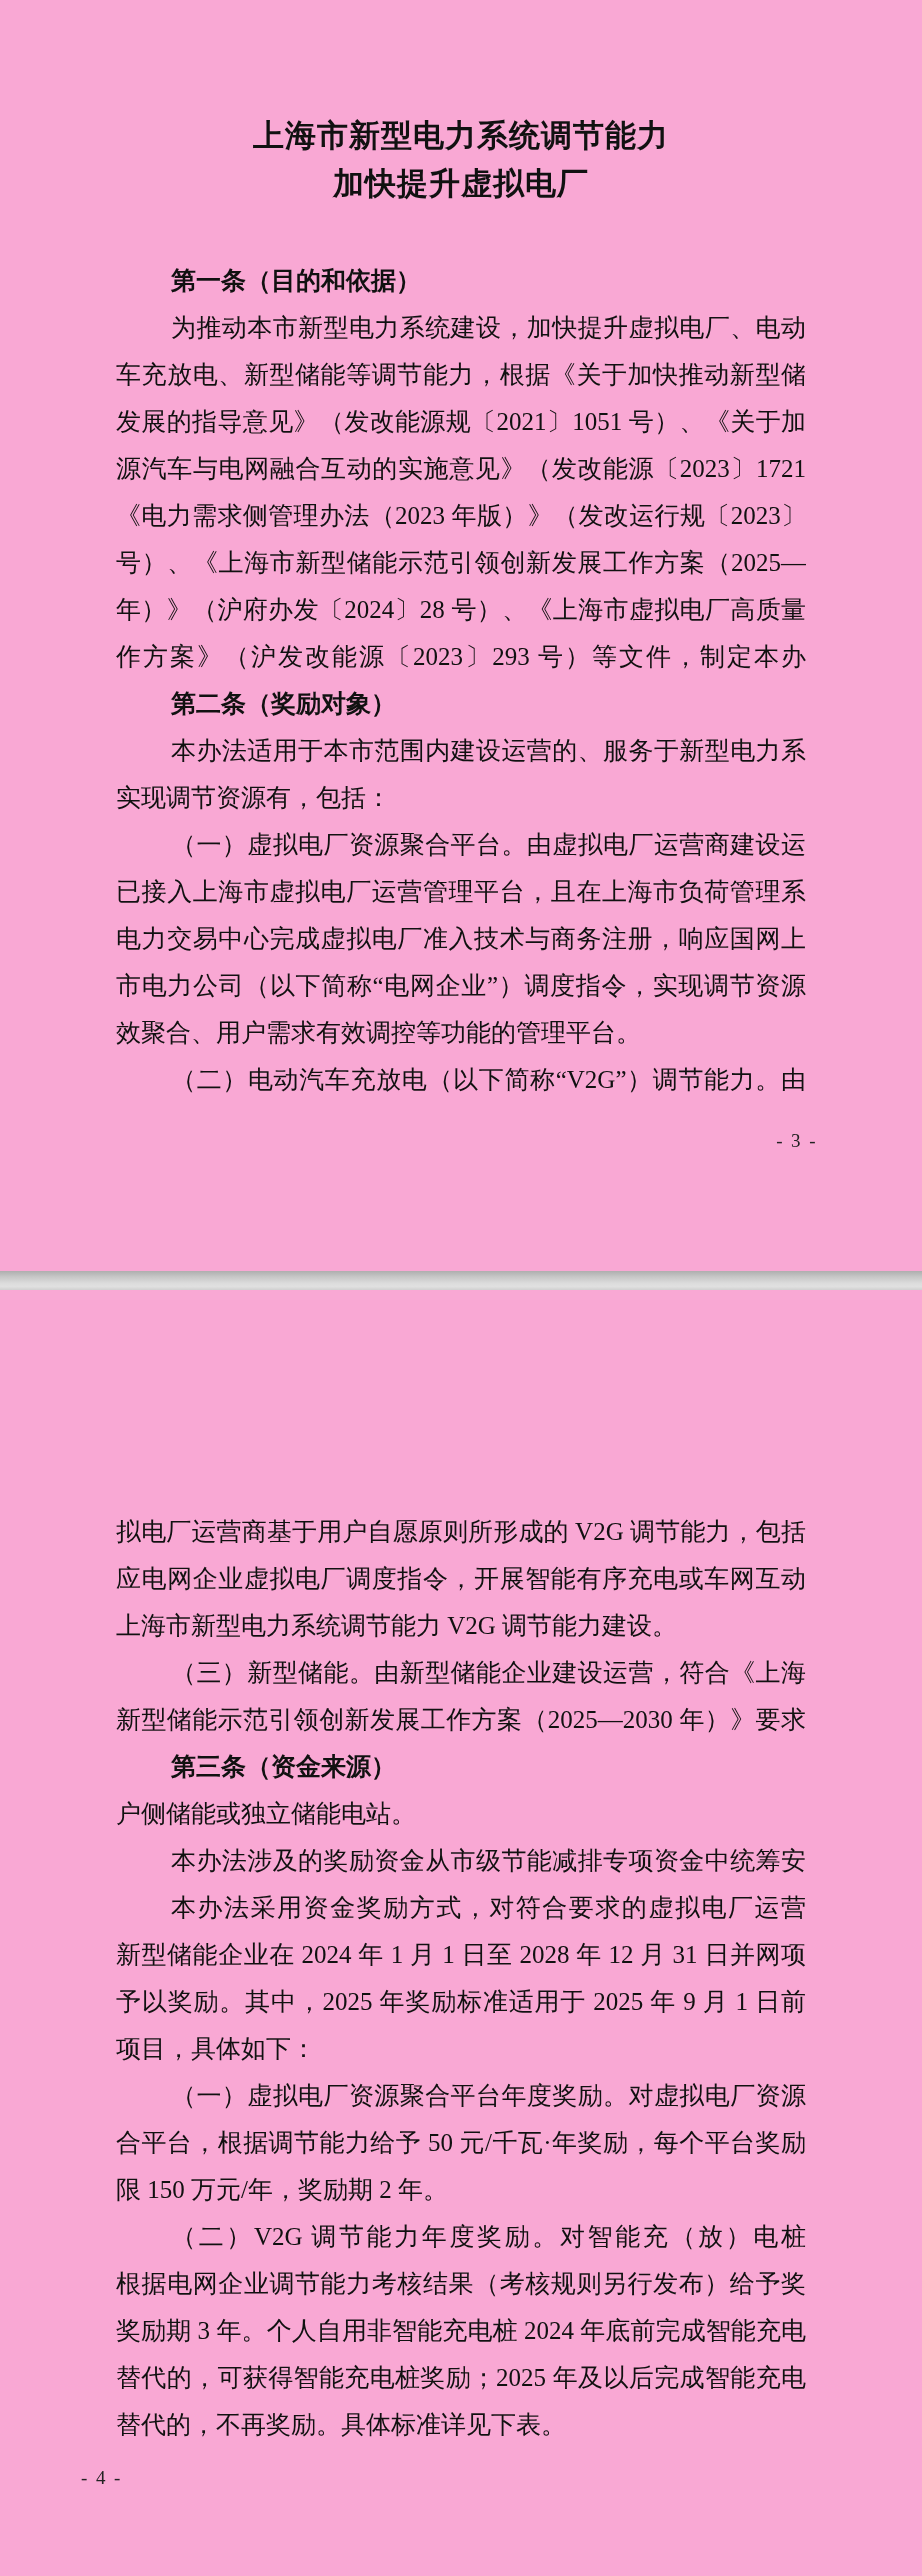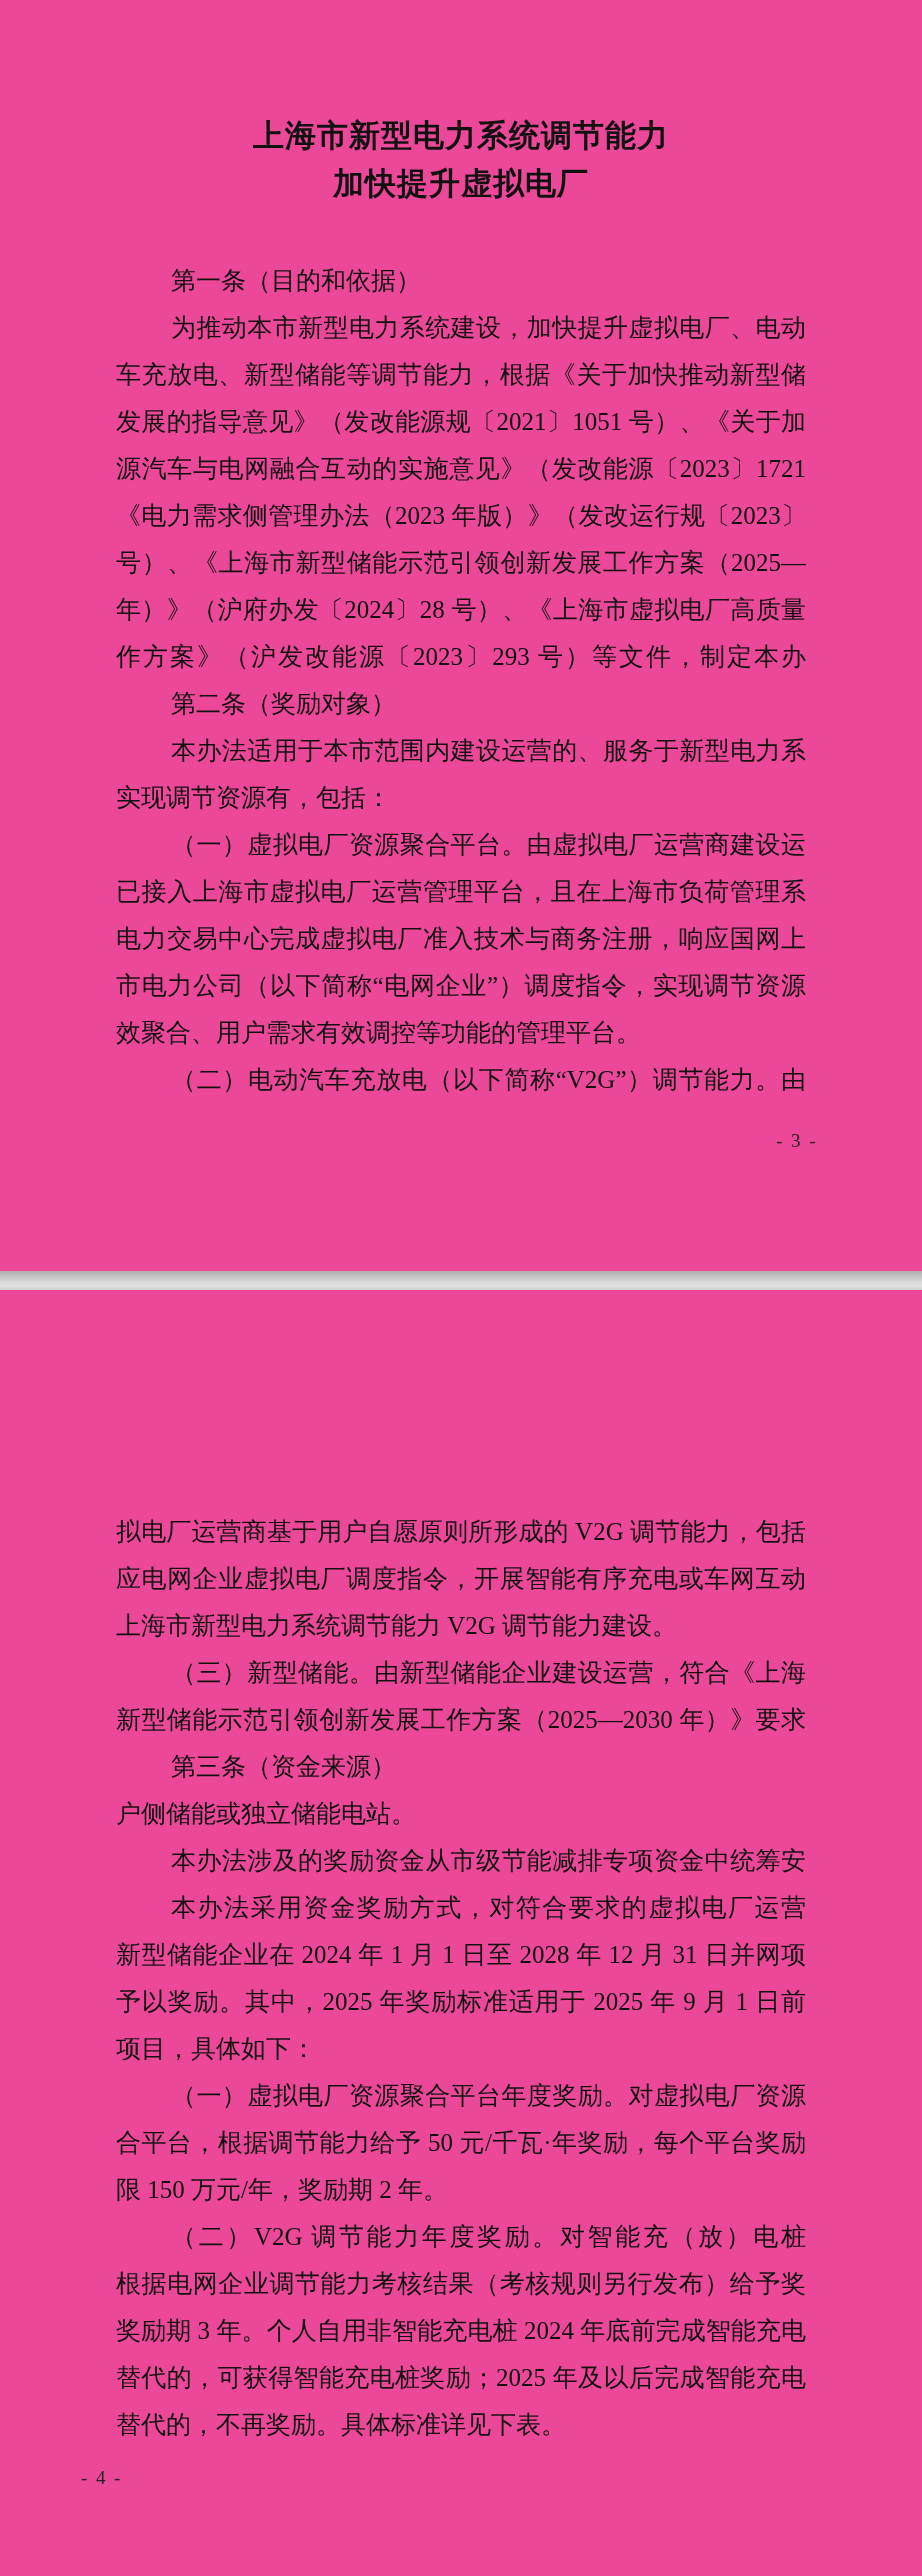--- a/index.html
+++ b/index.html
@@ -1,27 +1,27 @@
 <!DOCTYPE html>
 <html style="font-size:15px"><head>
 <meta charset="utf-8">
 <style>
   html,body{margin:0;padding:0;background:#ffffff;}
   body{width:922px;font-family:"Liberation Serif","DejaVu Serif",serif;color:#111;}
-  .page{width:922px;box-sizing:border-box;background:#ec4899;overflow:hidden;position:relative;}
+  .page{width:922px;box-sizing:border-box;background:#f9a8d4;overflow:hidden;position:relative;}
   .page1{height:1271px;padding:112px 116px 0 116px;}
   .page2{height:1286px;padding:169px 116px 0 116px;}
   .separator{height:19px;width:922px;
     background:linear-gradient(180deg,#aeaeae 0%,#c6c6c6 30%,#dcdcdc 65%,#e0e0e0 82%,#d0d0d0 100%);}
   .title{font-size:31px;font-weight:bold;line-height:48px;text-align:center;letter-spacing:1px;}
   .content{margin-top:49px;}
   .line{height:47px;line-height:47px;font-size:25px;text-align:justify;overflow:hidden;}
   .line.fill{text-align-last:justify;}
   .line.indent{text-indent:55px;}
-  .line.heading{font-weight:normal;text-indent:55px;text-align:left;text-align-last:left;}
+  .line.heading{font-weight:bold;text-indent:55px;text-align:left;text-align-last:left;}
   .footer{font-size:19px;line-height:25px;color:#222;letter-spacing:1.9px;}
   .footer-right{text-align:right;margin-top:25px;margin-right:-11.4px;}
   .footer-left{text-align:left;margin-top:17px;margin-left:-35px;}
 </style>
 </head>
 <body>
 
 <div class="page page1">
   <div class="title">上海市新型电力系统调节能力</div>
   <div class="title">加快提升虚拟电厂</div>

